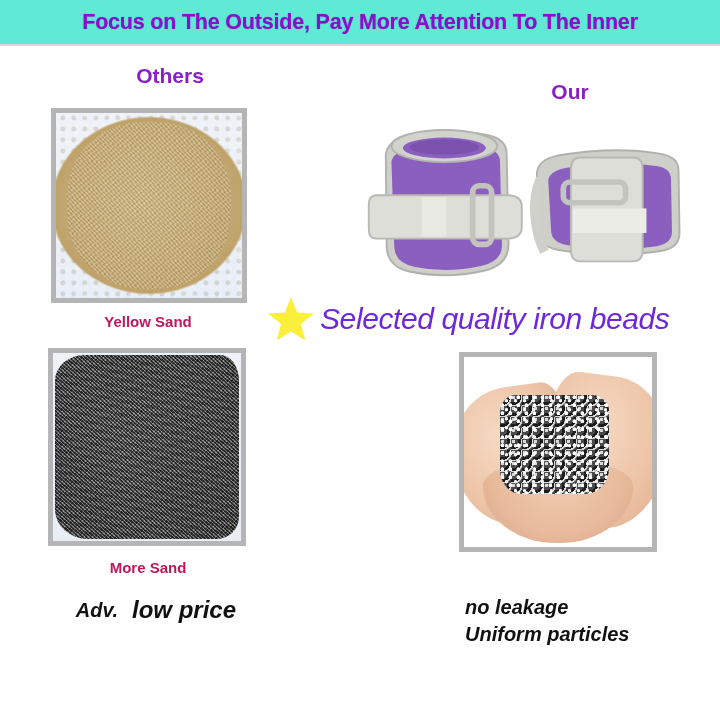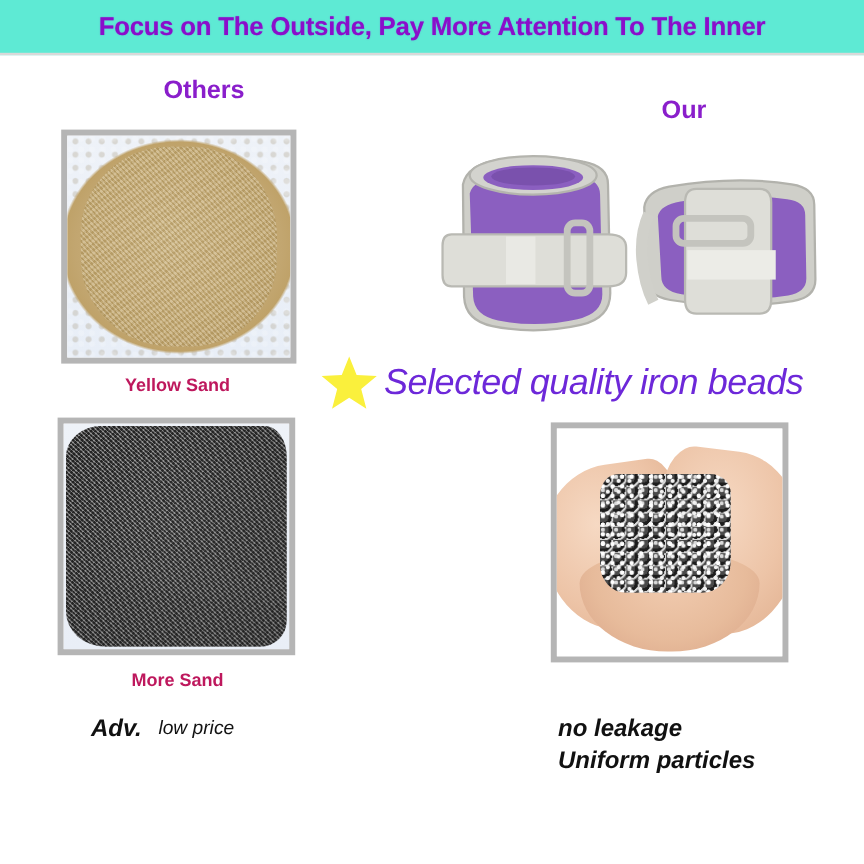--- a/index.html
+++ b/index.html
@@ -195,22 +195,22 @@
   .feature-label {
     flex: 0 0 84px;
     text-align: right;
     font-size: 20px;
     font-weight: bold;
     font-style: italic;
     color: #111111;
     padding-right: 14px;
   }
   .feature-value {
-    font-size: 16px;
-    font-weight: normal;
+    font-size: 24px;
+    font-weight: bold;
     font-style: italic;
     color: #111111;
     white-space: nowrap;
   }
   .feature-line {
     font-size: 20px;
     font-weight: bold;
     font-style: italic;
     color: #111111;
     margin-bottom: 4px;

